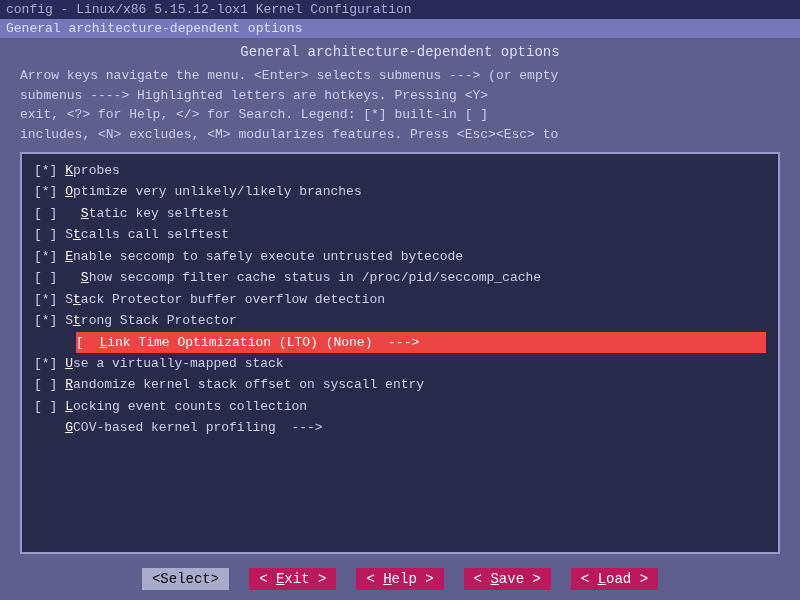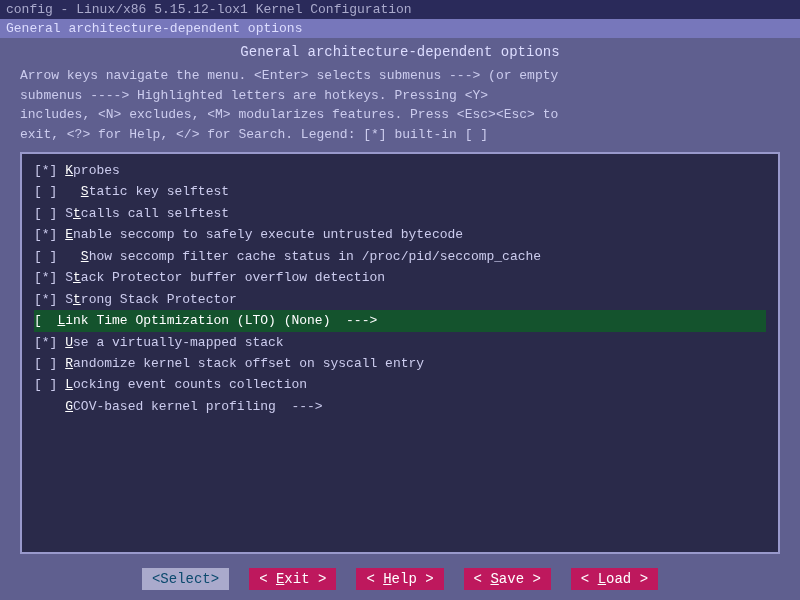--- a/index.html
+++ b/index.html
@@ -66,43 +66,44 @@
       font-size: 13px;
       line-height: 1.65;
       white-space: pre;
       font-family: 'Courier New', Courier, monospace;
     }
     .menu-item .hotkey {
       color: #ffffff;
       text-decoration: underline;
     }
     .menu-item.highlighted {
-      background: #14532d;
+      background: #ef4444;
       color: #ffffff;
+      margin-left: 42px;
     }
     #bottom-bar {
       background: #5f5f8f;
       display: flex;
       justify-content: center;
       align-items: center;
       gap: 20px;
       padding: 8px 0 10px 0;
     }
     .bottom-btn {
       background: #be185d;
       color: #ffffff;
       border: none;
       font-family: 'Courier New', Courier, monospace;
       font-size: 14px;
       padding: 3px 10px;
       cursor: pointer;
     }
     .bottom-btn.active {
       background: #aaaacc;
-      color: #0c4a6e;
+      color: #000000;
     }
     .bottom-btn-wrapper {
       color: #ccccee;
       font-size: 14px;
       display: flex;
       align-items: center;
       gap: 4px;
     }
     .bottom-btn-wrapper .hotkey {
       color: #ffffff;
@@ -117,26 +118,27 @@
     <span>config - Linux/x86 5.15.12-lox1 Kernel Configuration</span>
   </div>
   <div id="subtitle">
     <span>  General architecture-dependent options</span>
   </div>
   <div id="main">
     <div id="dialog-title">General architecture-dependent options</div>
     <div id="help-text">
       <div>Arrow keys navigate the menu.  &lt;Enter&gt; selects submenus ---&gt; (or empty</div>
       <div>submenus ----&gt;  Highlighted letters are hotkeys.  Pressing &lt;Y&gt;</div>
+      <div>exit, &lt;?&gt; for Help, &lt;/&gt; for Search.  Legend: [*] built-in  [ ]</div>
       <div>includes, &lt;N&gt; excludes, &lt;M&gt; modularizes features.  Press &lt;Esc&gt;&lt;Esc&gt; to</div>
-      <div>exit, &lt;?&gt; for Help, &lt;/&gt; for Search.  Legend: [*] built-in  [ ]</div>
     </div>
     <div id="content-box">
 
     <div class="menu-item"><span>[*] </span><span class="hotkey">K</span><span>probes</span></div>
+        <div class="menu-item"><span>[*] </span><span class="hotkey">O</span><span>ptimize very unlikely/likely branches</span></div>
         <div class="menu-item"><span>[ ]   </span><span class="hotkey">S</span><span>tatic key selftest</span></div>
         <div class="menu-item"><span>[ ] S</span><span class="hotkey">t</span><span>calls call selftest</span></div>
         <div class="menu-item"><span>[*] </span><span class="hotkey">E</span><span>nable seccomp to safely execute untrusted bytecode</span></div>
         <div class="menu-item"><span>[ ]   </span><span class="hotkey">S</span><span>how seccomp filter cache status in /proc/pid/seccomp_cache</span></div>
         <div class="menu-item"><span>[*] S</span><span class="hotkey">t</span><span>ack Protector buffer overflow detection</span></div>
         <div class="menu-item"><span>[*] S</span><span class="hotkey">t</span><span>rong Stack Protector</span></div>
         <div class="menu-item highlighted"><span>[  </span><span class="hotkey">L</span><span>ink Time Optimization (LTO) (None)  ---&gt;</span></div>
         <div class="menu-item"><span>[*] </span><span class="hotkey">U</span><span>se a virtually-mapped stack</span></div>
         <div class="menu-item"><span>[ ] </span><span class="hotkey">R</span><span>andomize kernel stack offset on syscall entry</span></div>
         <div class="menu-item"><span>[ ] </span><span class="hotkey">L</span><span>ocking event counts collection</span></div>

